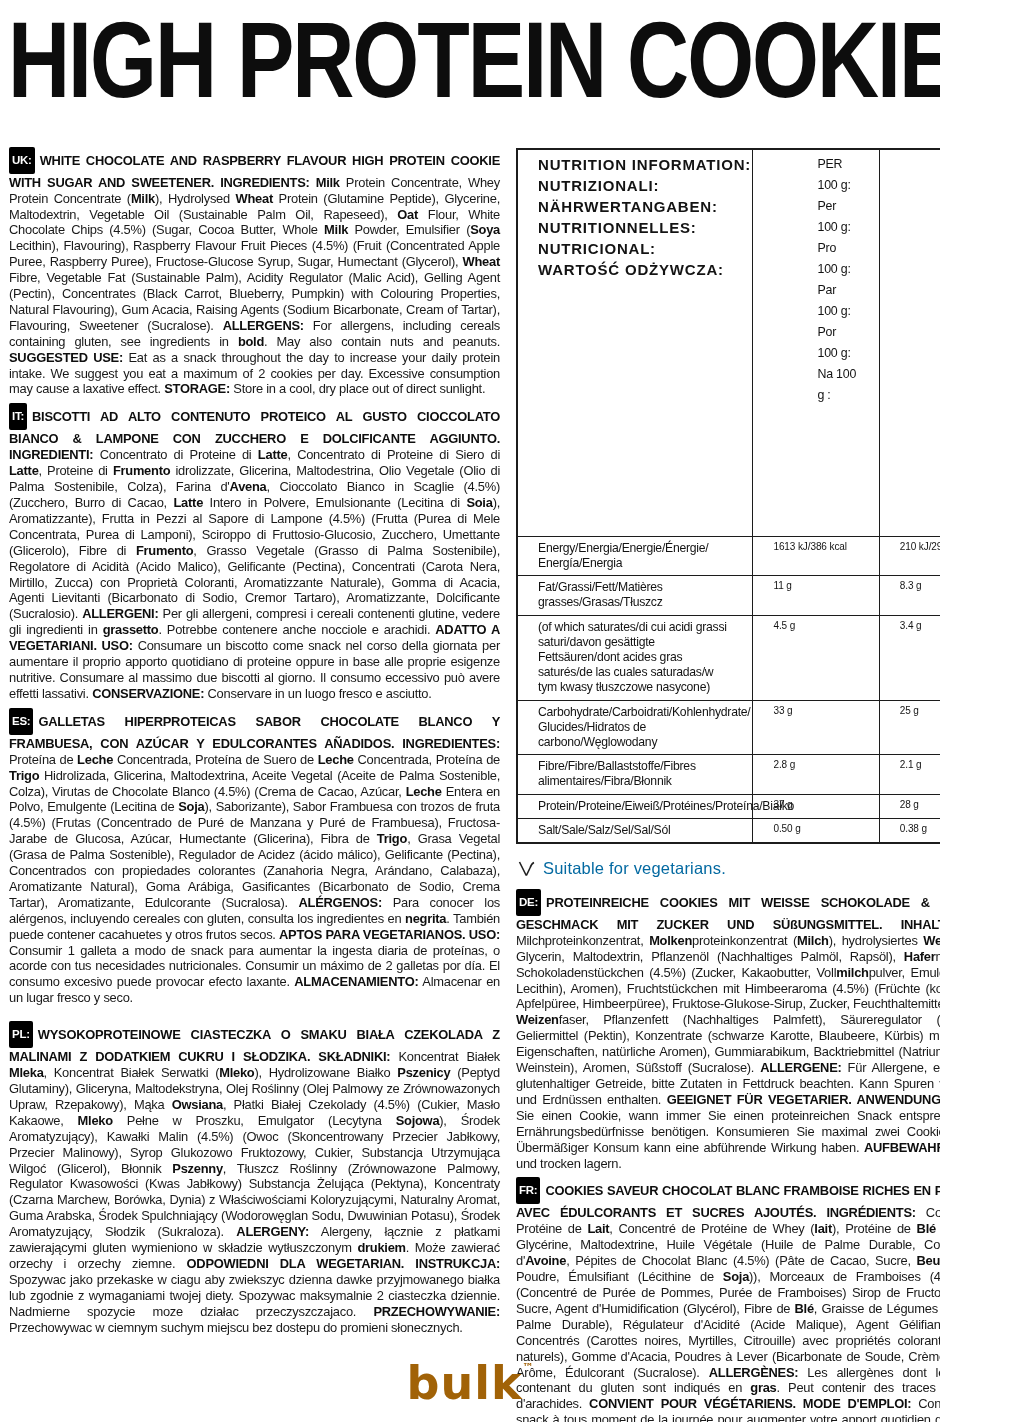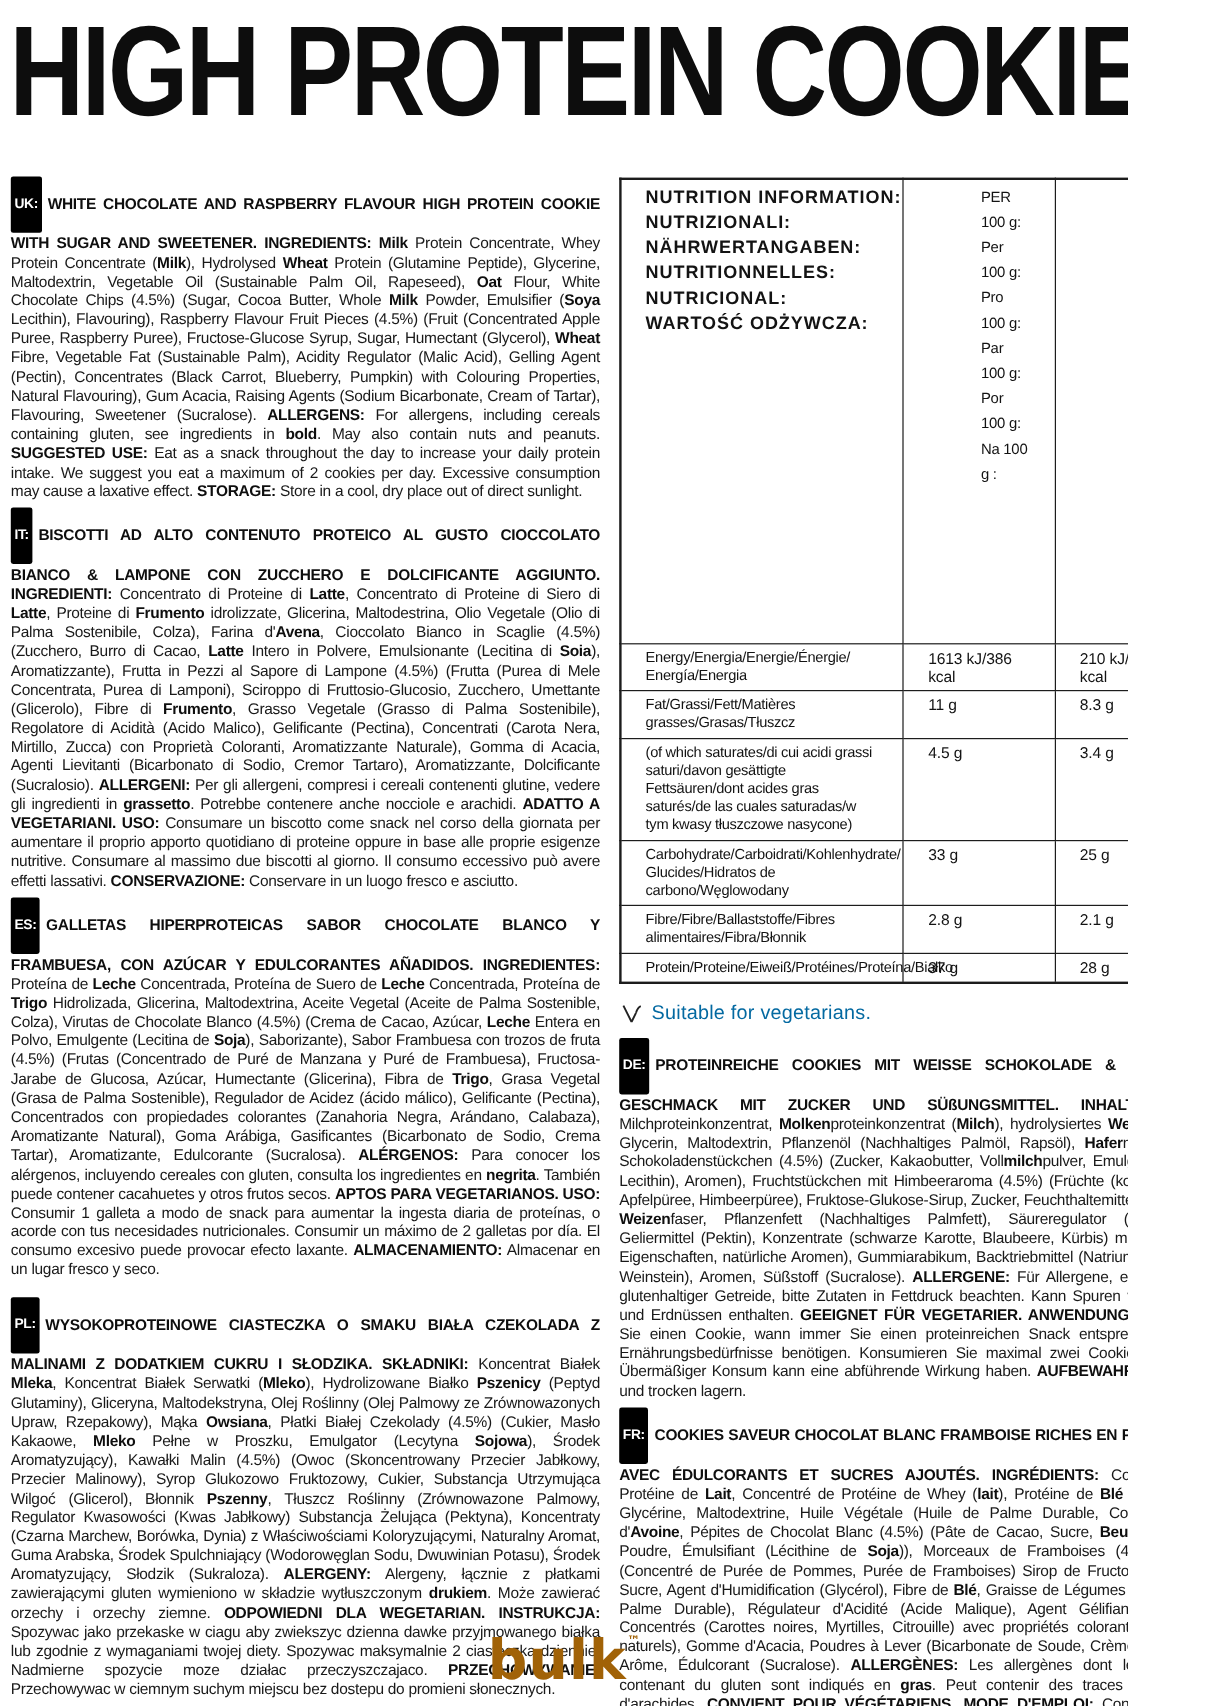--- a/index.html
+++ b/index.html
@@ -6,30 +6,30 @@
   .sheet{position:relative;width:940px;height:1422px;background:#fff;overflow:hidden;
          font-family:"Liberation Sans",sans-serif;color:#131313;}
   .title{margin:10px 8px 0;text-align:center;font-weight:700;font-size:86px;line-height:.95;
          letter-spacing:-2px;white-space:nowrap;transform:scaleY(1.24);transform-origin:50% 0;color:#0d0d0d;}
   .cols{display:flex;gap:16px;padding:0 9px;margin-top:56px;}
   .col{width:491px;flex:0 0 491px;}
   .txt{font-size:12.9px;line-height:15.9px;text-align:justify;letter-spacing:-0.25px;margin:0 0 7px 0;color:#191919;}
   .txt b{font-weight:700;color:#0e0e0e;}
   .gap-lg{margin-top:16px;}
   .badge{display:inline-block;background:#000;color:#fff;font-weight:700;font-size:11.5px;
-         line-height:13px;padding:17px 3px;border-radius:2px;margin-right:5px;transform:translateY(-1px);}
+         line-height:13px;padding:7px 3px;border-radius:2px;margin-right:5px;transform:translateY(-1px);}
   
   table.nutri{width:100%;border-collapse:collapse;border:2.5px solid #1c1c1c;table-layout:fixed;}
   table.nutri td{border:1.6px solid #1c1c1c;vertical-align:top;padding:4px 20px;}
   td.hdr-names{width:52%;}
   td.val{width:24%;}
   .hdr-name{font-weight:700;font-size:15px;line-height:21px;letter-spacing:0.8px;white-space:nowrap;}
   .hdr-per{font-size:12.4px;line-height:21px;letter-spacing:-0.2px;margin-left:44px;}
   .row-label{font-size:12.2px;line-height:15.2px;letter-spacing:-0.25px;}
-  .row-val{font-size:13px;letter-spacing:-0.1px;}
+  .row-val{font-size:10px;letter-spacing:-0.1px;}
   
   .veg{display:flex;align-items:center;gap:8px;margin:15px 0 12px 2px;font-size:16.5px;letter-spacing:0.2px;color:#0369a1;}
   .veg svg{display:block;}
   
   .footer{position:absolute;left:0;right:0;bottom:16px;text-align:center;}
   .logo{display:inline-block;font-family:"DejaVu Sans",sans-serif;font-weight:700;font-size:46px;
         letter-spacing:1px;color:#a16207;line-height:1;}
   .logo sup{font-size:11px;vertical-align:28px;letter-spacing:0;}
 </style>
 </head>
@@ -101,20 +101,25 @@
           <tr>
             <td class="row-label">Fibre/Fibre/Ballaststoffe/Fibres alimentaires/Fibra/Błonnik</td>
             <td class="val row-val">2.8 g</td>
             <td class="val row-val">2.1 g</td>
           </tr>
           <tr>
             <td class="row-label">Protein/Proteine/Eiweiß/Protéines/Proteína/Białko</td>
             <td class="val row-val">37 g</td>
             <td class="val row-val">28 g</td>
           </tr>
+          <tr>
+            <td class="row-label">Salt/Sale/Salz/Sel/Sal/Sól</td>
+            <td class="val row-val">0.50 g</td>
+            <td class="val row-val">0.38 g</td>
+          </tr>
         </tbody>
       </table>
 
       <div class="veg">
         <span>
           <svg width="17" height="17" viewBox="0 0 17 17">
             <polyline points="1.5,2 8,15 8.6,15 12,8" fill="none" stroke="#222" stroke-width="1.6"></polyline>
             <path d="M12 8 Q13.5 3.5 16 2.5" fill="none" stroke="#222" stroke-width="1.6"></path>
           </svg>
         </span>

